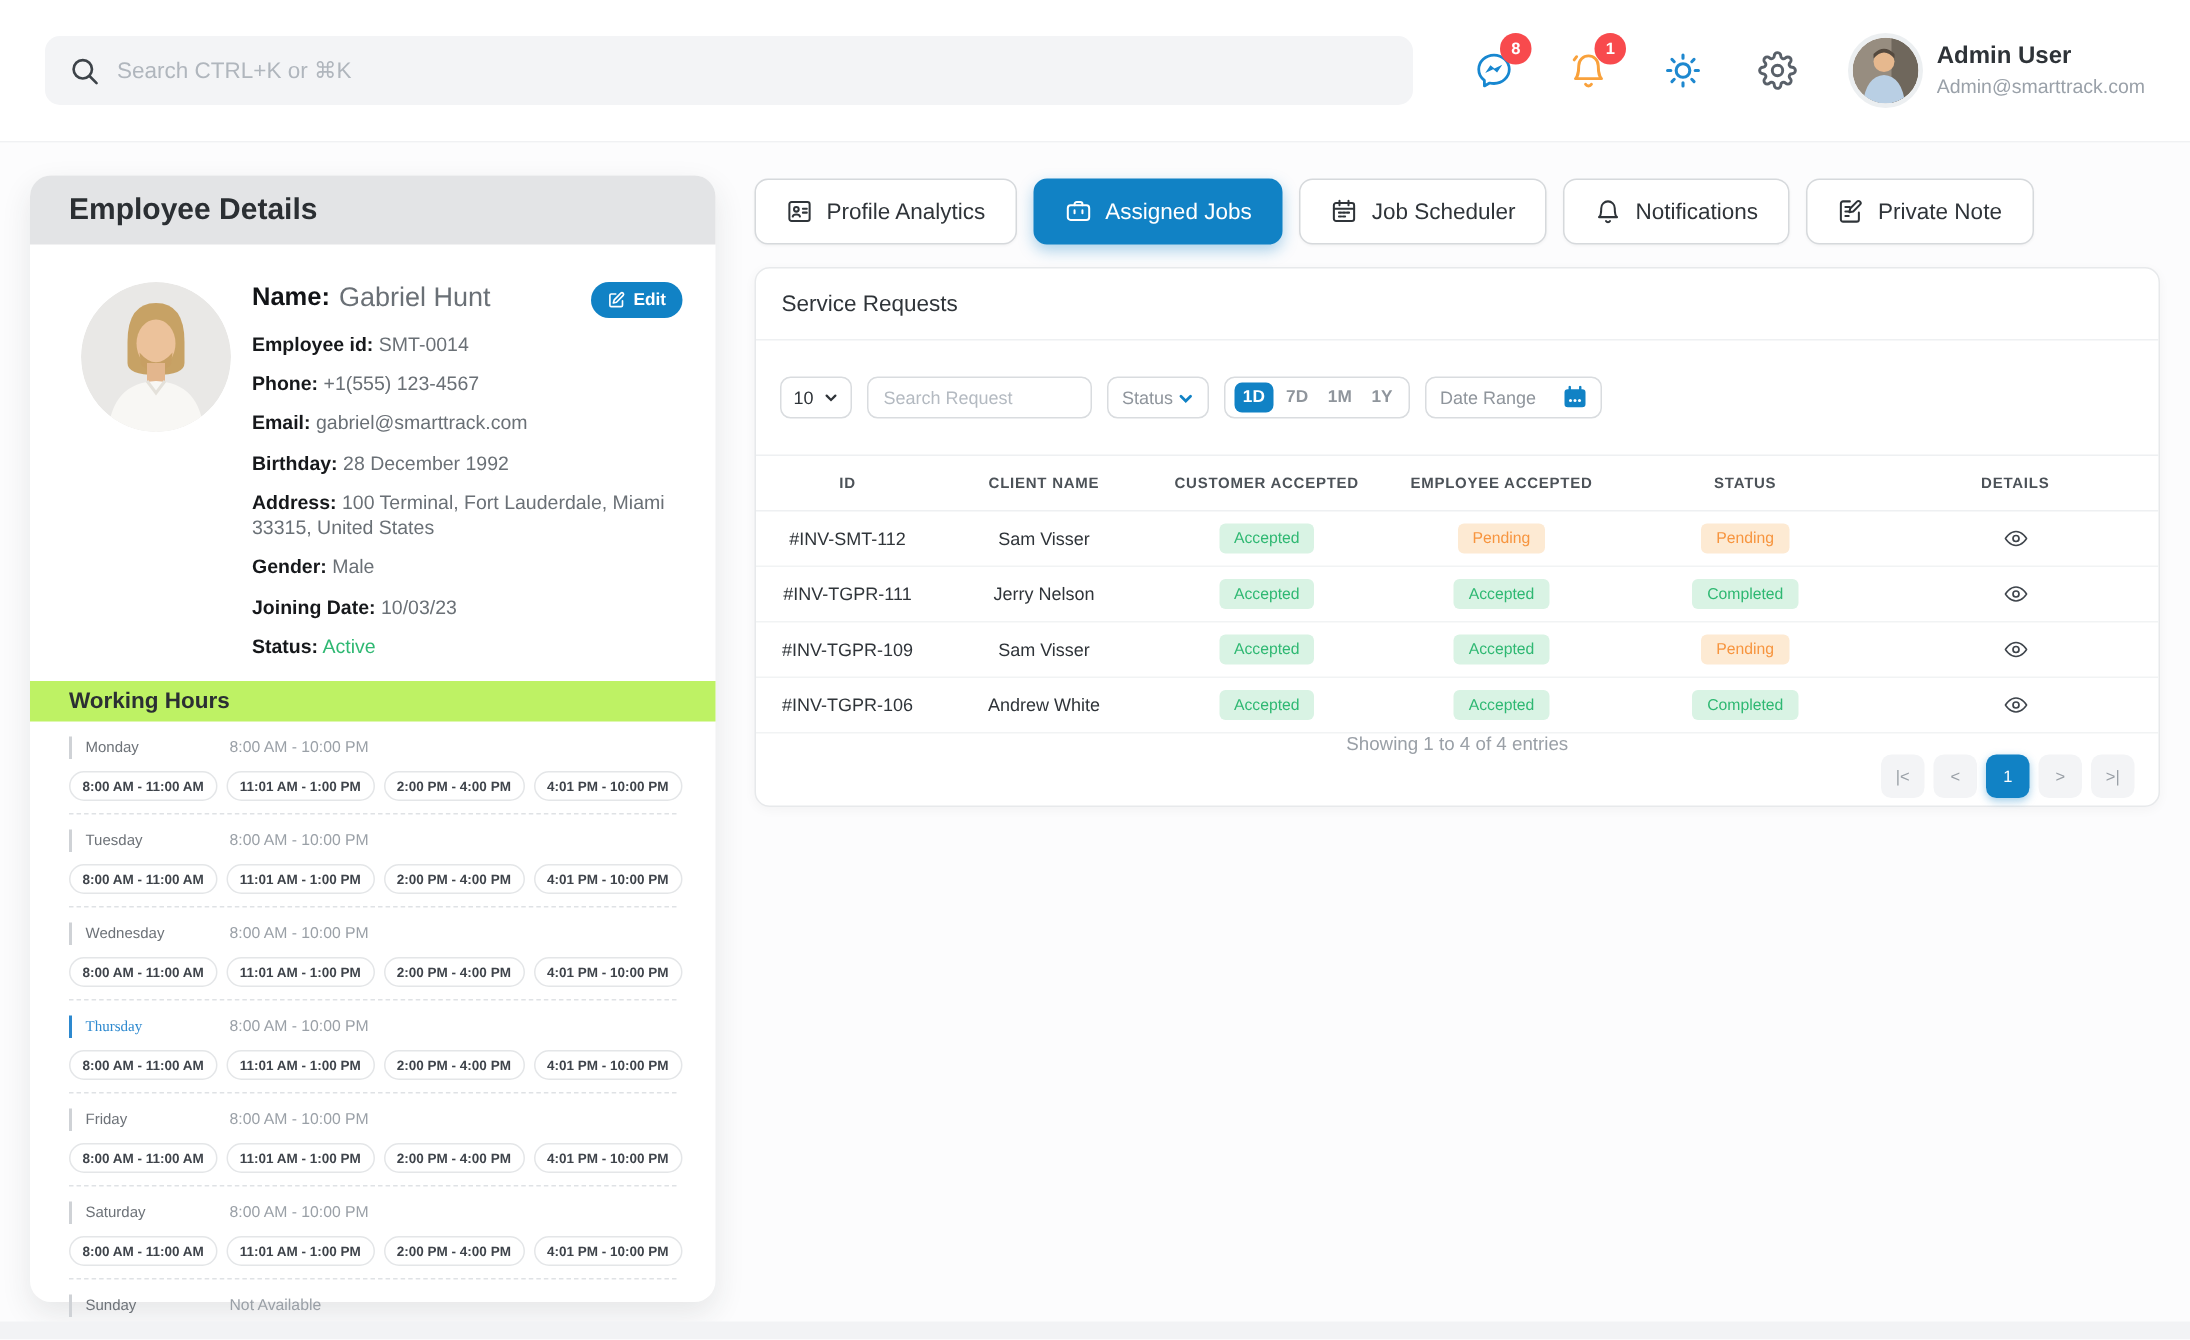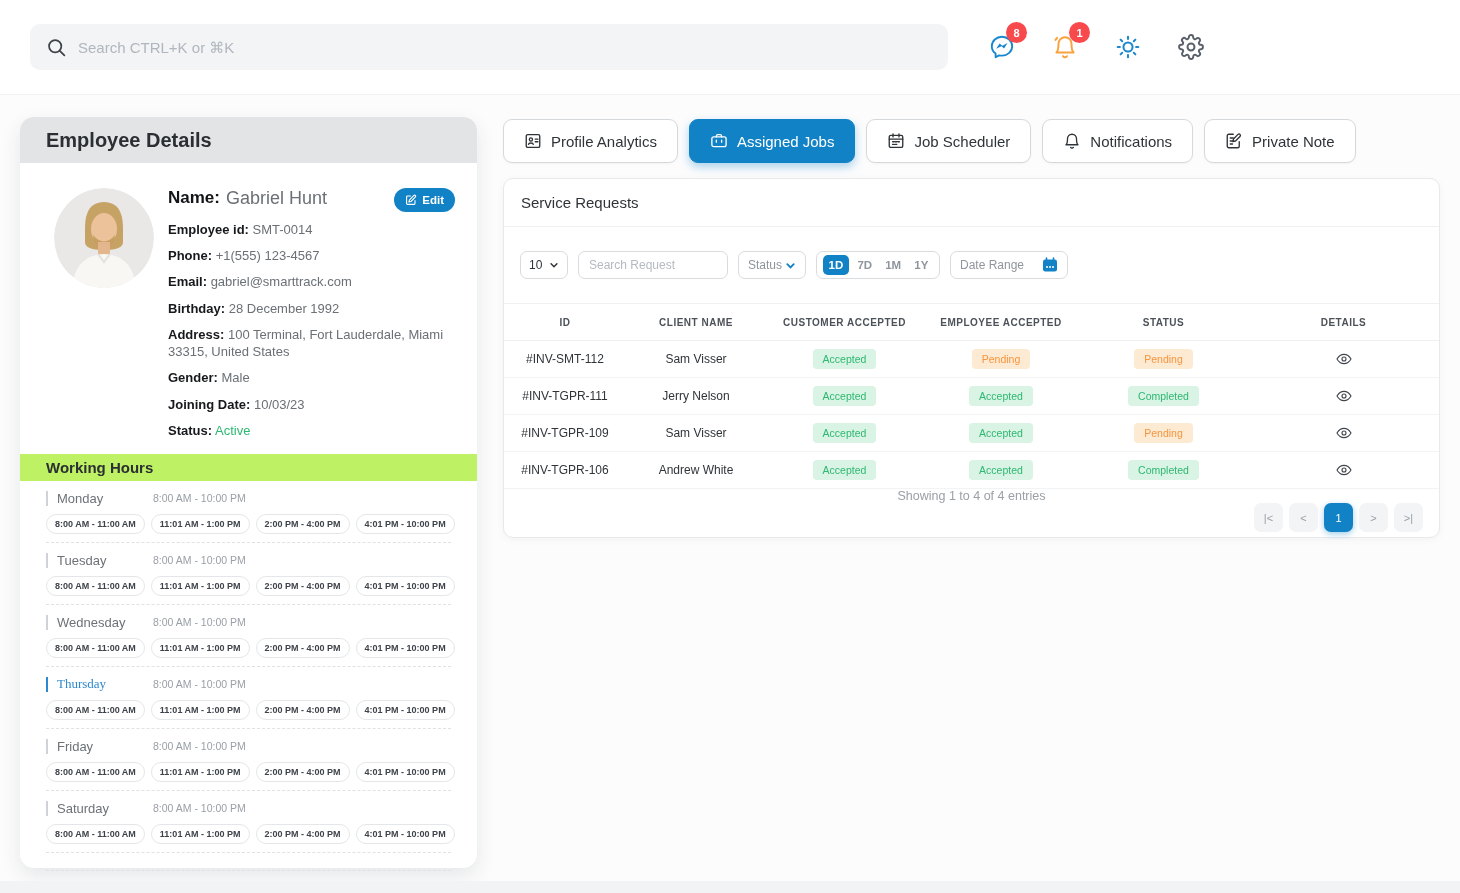--- a/index.html
+++ b/index.html
@@ -43,21 +43,21 @@
   .f-label { font-weight:bold; color:#16181b; }
   .f-value { color:#6a7076; }
   .f-status { color:#2eb872; }
 
   .section-header { height:27px; background:#bef264; display:flex; align-items:center; padding:0 26px;
                     font-size:15px; font-weight:bold; color:#2b2f33; }
 
   .wh-day { padding:8px 26px 0 26px; }
   .wh-top { display:flex; align-items:center; height:18px; }
   .bar { width:2px; height:15px; background:#cfd2d6; margin-right:9px; flex:none; }
-  .day-name { font-size:13px; color:#6d7278; width:96px; }
+  .day-name { font-size:10px; color:#6d7278; width:96px; }
   .day-summary { font-size:10.5px; color:#9aa0a7; }
   .chips { display:flex; gap:6px; margin-top:7px; }
   .chip { border:1px solid #e4e6e8; border-radius:11px; padding:4px 8px; font-size:9px; font-weight:bold;
           color:#3e434a; background:#fff; white-space:nowrap; cursor:pointer; }
   .dashed { border-bottom:1px dashed #dfe2e5; margin-top:8px; }
   .wh-day.active .day-name { color:#2d89cf;font-family:Liberation Serif, serif; }
   .wh-day.active .bar { background:#2d89cf; }
 
   
   .tabs-row { position:absolute; left:503px; top:119px; display:flex; gap:11px; }
@@ -142,20 +142,42 @@
             <path d="M12 2.5v2M12 19.5v2M2.5 12h2M19.5 12h2M5.2 5.2l1.4 1.4M17.4 17.4l1.4 1.4M18.8 5.2l-1.4 1.4M6.6 17.4l-1.4 1.4"></path>
         </svg>
       </div>
       <div class="icon-btn">
         <svg viewBox="0 0 24 24" fill="none" stroke="#596069" stroke-width="1.8" stroke-linecap="round" stroke-linejoin="round">
           <circle cx="12" cy="12" r="3.2"></circle>
           <path d="M19.4 15a1.7 1.7 0 00.34 1.87l.06.06a2 2 0 11-2.83 2.83l-.06-.06a1.7 1.7 0 00-1.87-.34 1.7 1.7 0 00-1 1.56V21a2 2 0 11-4 0v-.09a1.7 1.7 0 00-1-1.56 1.7 1.7 0 00-1.87.34l-.06.06a2 2 0 11-2.83-2.83l.06-.06a1.7 1.7 0 00.34-1.87 1.7 1.7 0 00-1.56-1H3a2 2 0 110-4h.09a1.7 1.7 0 001.56-1 1.7 1.7 0 00-.34-1.87l-.06-.06a2 2 0 112.83-2.83l.06.06a1.7 1.7 0 001.87.34h0a1.7 1.7 0 001-1.56V3a2 2 0 114 0v.09a1.7 1.7 0 001 1.56h0a1.7 1.7 0 001.87-.34l.06-.06a2 2 0 112.83 2.83l-.06.06a1.7 1.7 0 00-.34 1.87v0a1.7 1.7 0 001.56 1H21a2 2 0 110 4h-.09a1.7 1.7 0 00-1.56 1z"></path>
         </svg>
       </div>
     </div>
+    <div class="user-chip">
+      <span class="avatar">
+        <svg viewBox="0 0 44 44">
+            <defs>
+              <clipPath id="ac">
+                <circle cx="22" cy="22" r="22"></circle>
+              </clipPath>
+            </defs>
+          <g clip-path="url(#ac)">
+              <rect width="44" height="44" fill="#978d80"></rect>
+              <rect x="26" width="18" height="44" fill="#6f675c"></rect>
+          <circle cx="21" cy="16" r="7" fill="#e6b88e"></circle>
+              <path d="M14 14q7-8 14 0v-3q-7-7-14 0z" fill="#54493e"></path>
+          <path d="M7 44q2-18 14-19 12 1 14 19z" fill="#b9cfe4"></path>
+            </g>
+        </svg>
+      </span>
+      <div>
+        <div class="user-name">Admin User</div>
+        <div class="user-email">Admin@smarttrack.com</div>
+      </div>
+    </div>
   </header>
 
   <aside class="left-card">
     <div class="card-header">Employee Details</div>
 
     <div class="profile-section">
       <span class="emp-photo">
         <svg viewBox="0 0 100 100">
             <defs>
               <clipPath id="pc">
@@ -276,20 +298,25 @@
         </div>
       <div class="chips">
           <span class="chip">8:00 AM - 11:00 AM</span>
           <span class="chip">11:01 AM - 1:00 PM</span>
           <span class="chip">2:00 PM - 4:00 PM</span>
           <span class="chip">4:01 PM - 10:00 PM</span>
         </div>
       <div class="dashed"></div>
     </div>
     <div class="wh-day">
+      <div class="wh-top">
+          <span class="bar"></span>
+          <span class="day-name">Sunday</span>
+          <span class="day-summary">Not Available</span>
+        </div>
       <div class="dashed" style="margin-top:9px;"></div>
     </div>
   </aside>
 
   <nav class="tabs-row">
     <div class="tab">
       <svg viewBox="0 0 24 24" fill="none" stroke="currentColor" stroke-width="1.8" stroke-linecap="round" stroke-linejoin="round">
           <rect x="3" y="3.5" width="18" height="17" rx="2"></rect>
           <circle cx="9.2" cy="10" r="2.1"></circle>
           <path d="M6 16.5c.3-2.4 6.1-2.4 6.4 0"></path>

